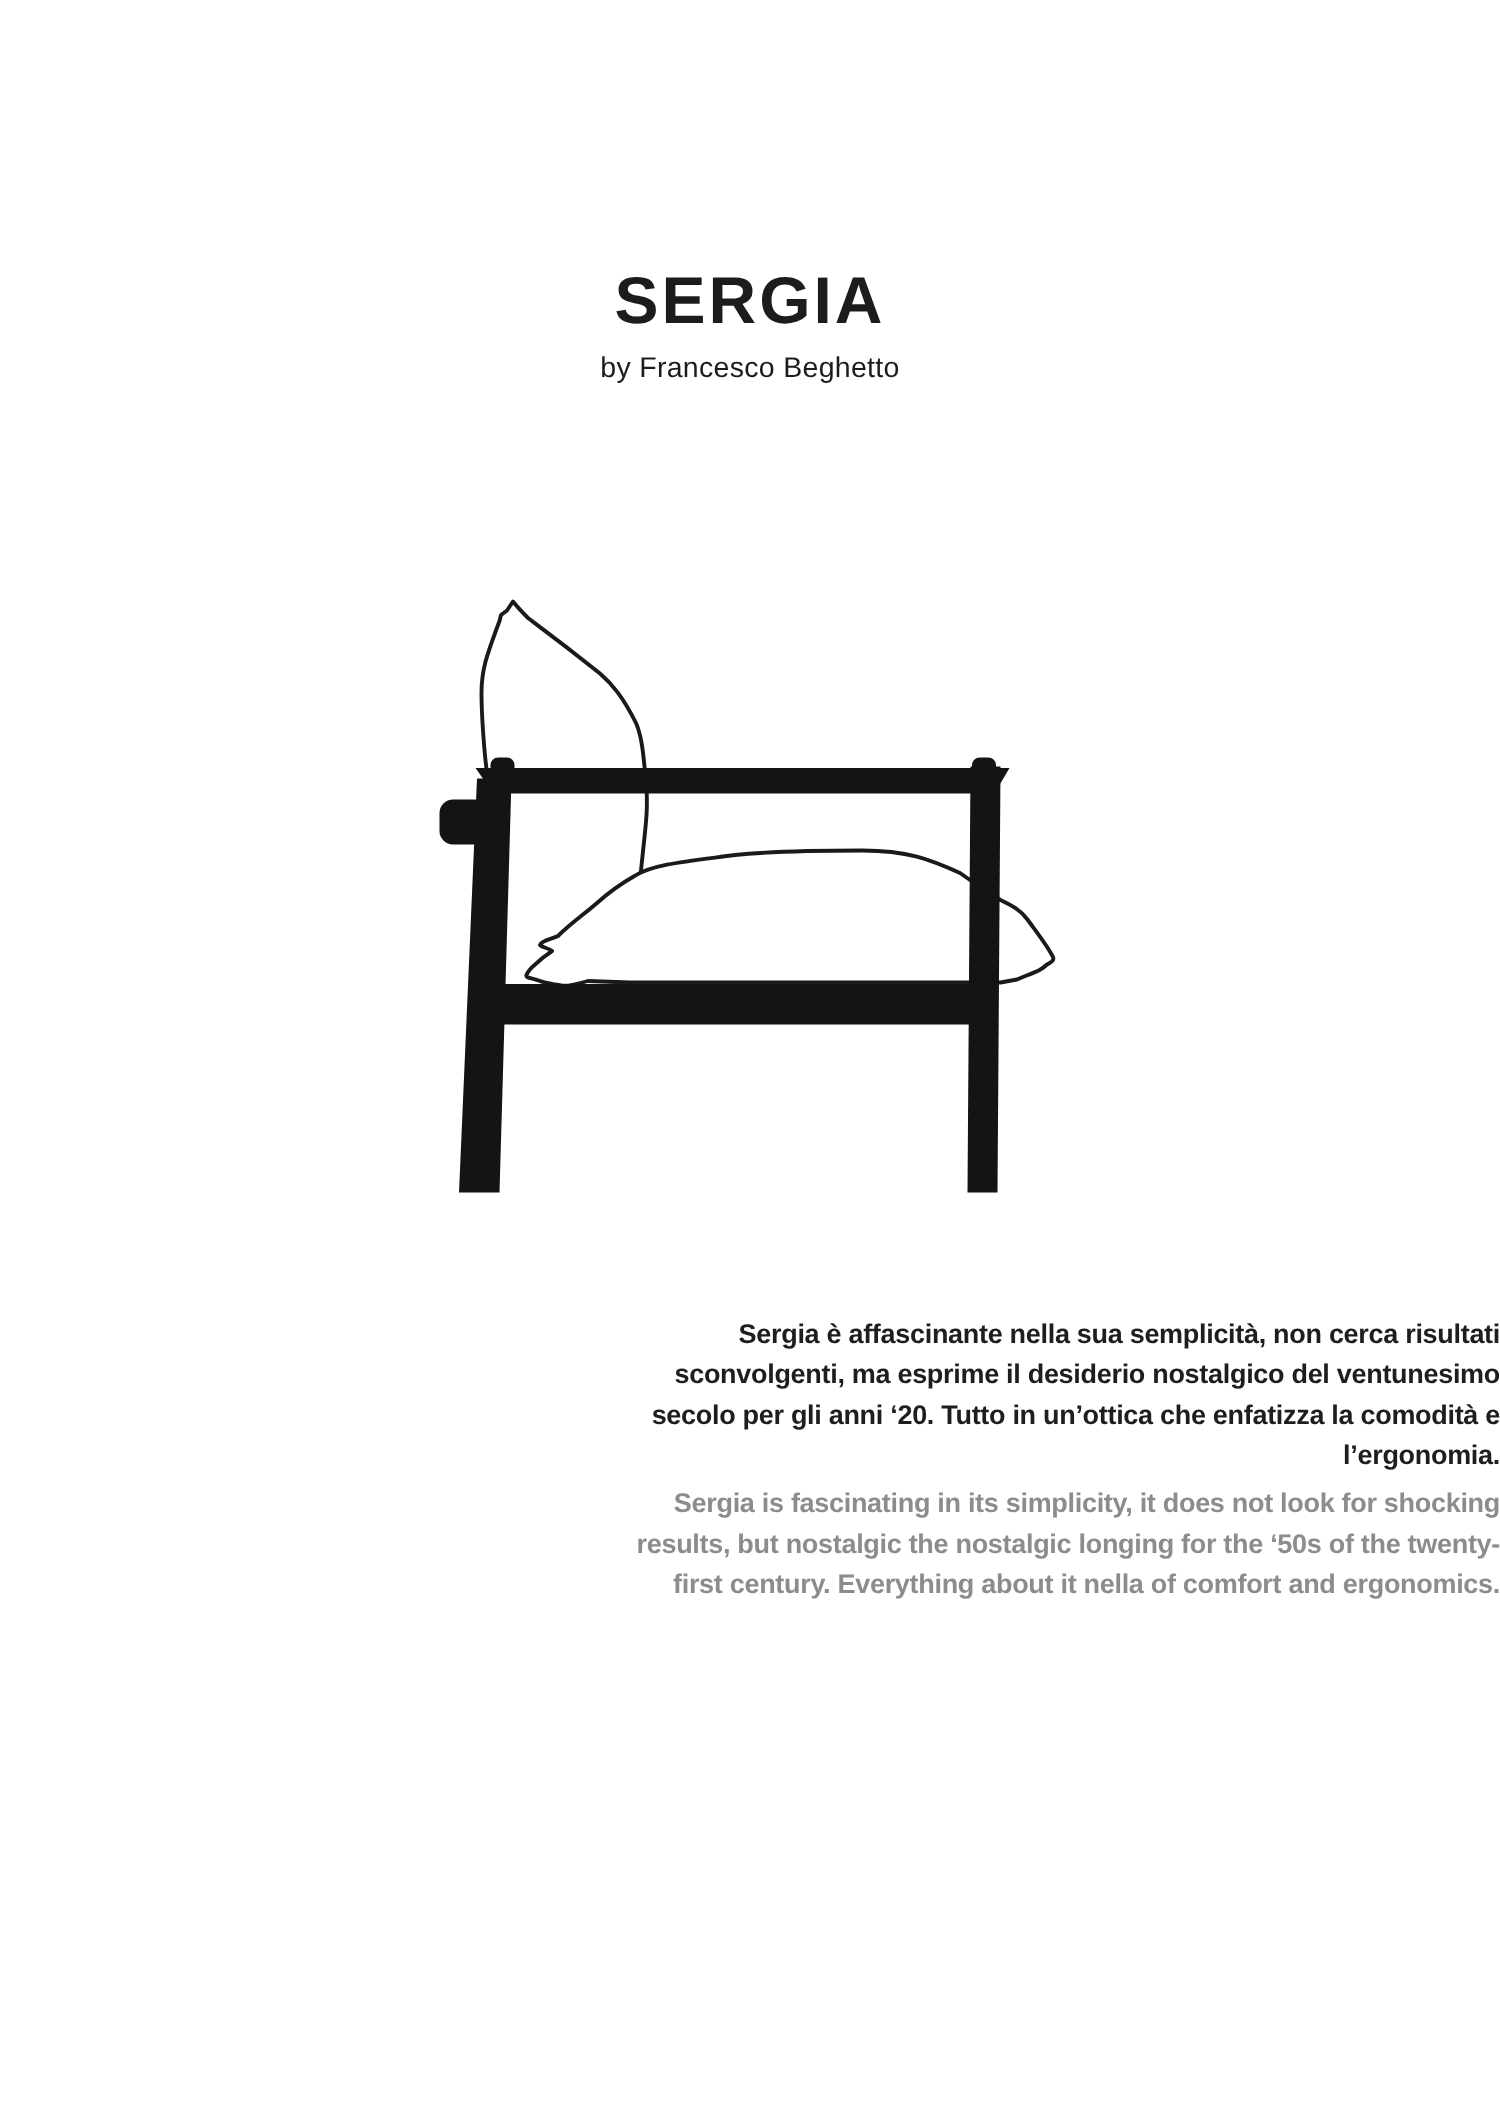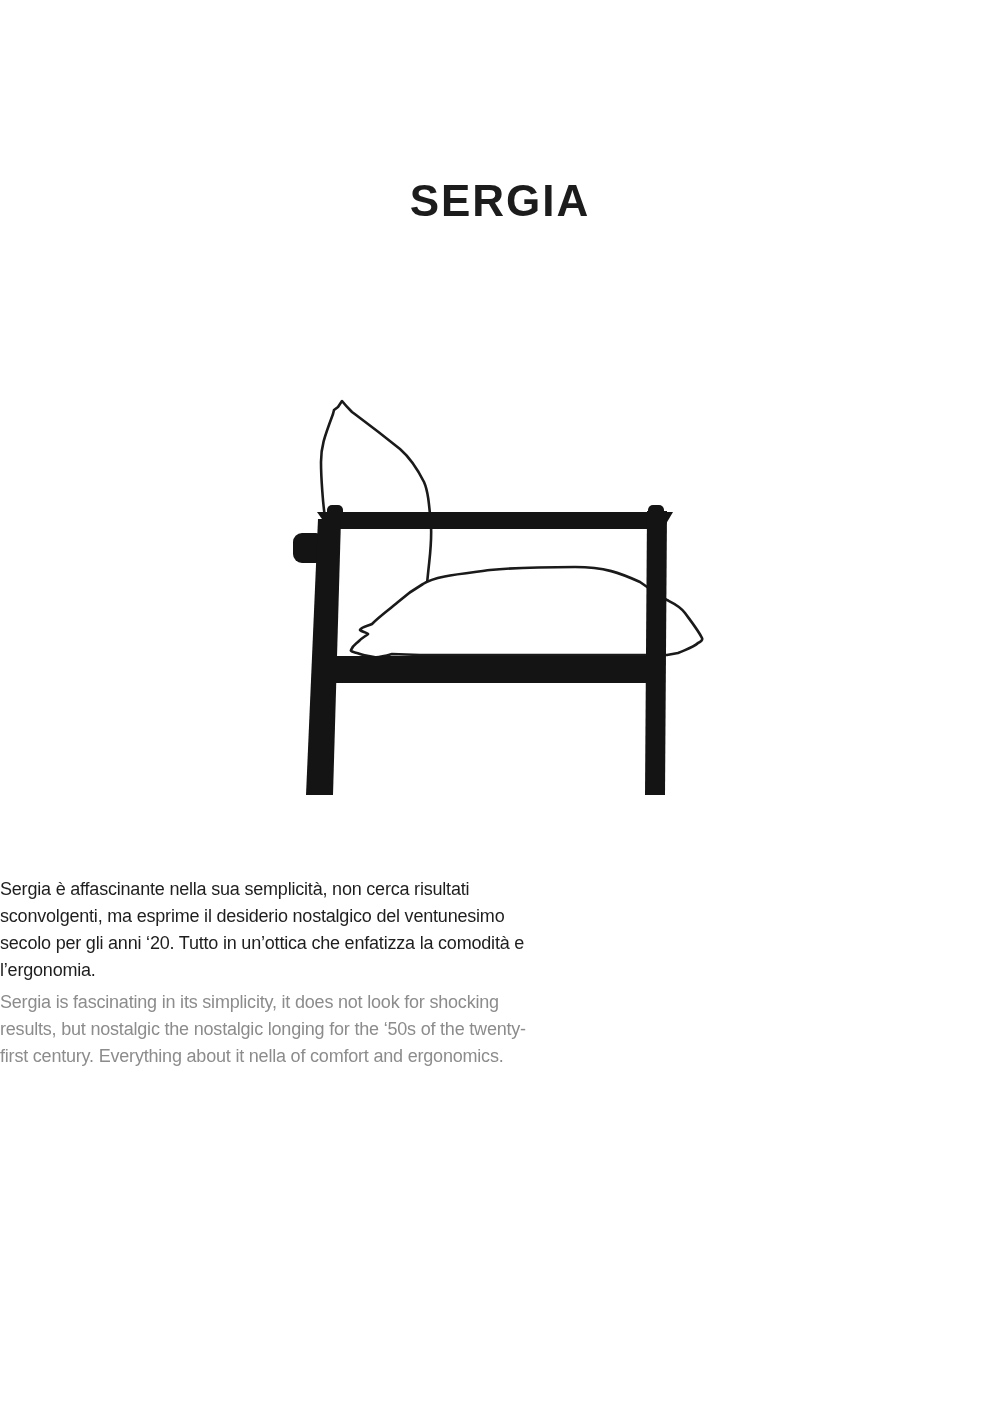--- a/index.html
+++ b/index.html
@@ -44,24 +44,25 @@
     top: 395px;
     left: 290px;
     width: 420px;
     height: 410px;
   }
 
   .paragraph {
     position: absolute;
     left: 0;
     width: 100%;
-    text-align: left;
+    text-align: right;
     font-size: 18px;
     line-height: 27px;
     letter-spacing: -0.2px;
+    font-weight: bold;
   }
   .paragraph .line { white-space: nowrap; }
 
   .paragraph-italian { top: 876px; color: #1e1e1e; }
   .paragraph-english { top: 989px; color: #8c8c8c; }
 
   .brand-footer {
     position: absolute;
     top: 1312px;
     left: 0;
@@ -79,20 +80,21 @@
     color: #1b1b1b;
   }
 </style>
 </head>
 <body>
 
 <div class="page">
 
   <div class="page-title">SERGIA</div>
 
+  <div class="page-subtitle">by Francesco Beghetto</div>
 
   <svg class="illustration" viewBox="0 0 420 410" aria-hidden="true">
 
     <path d="M 35 122
              C 33 110 31 82 31 67
              C 31 52 34 43 43 19
              L 44 15 L 48 12 L 52 6
              C 56 11 58 13 62 17
              C 70 23 85 34 110 54
              C 118 61 125 69 134 87

